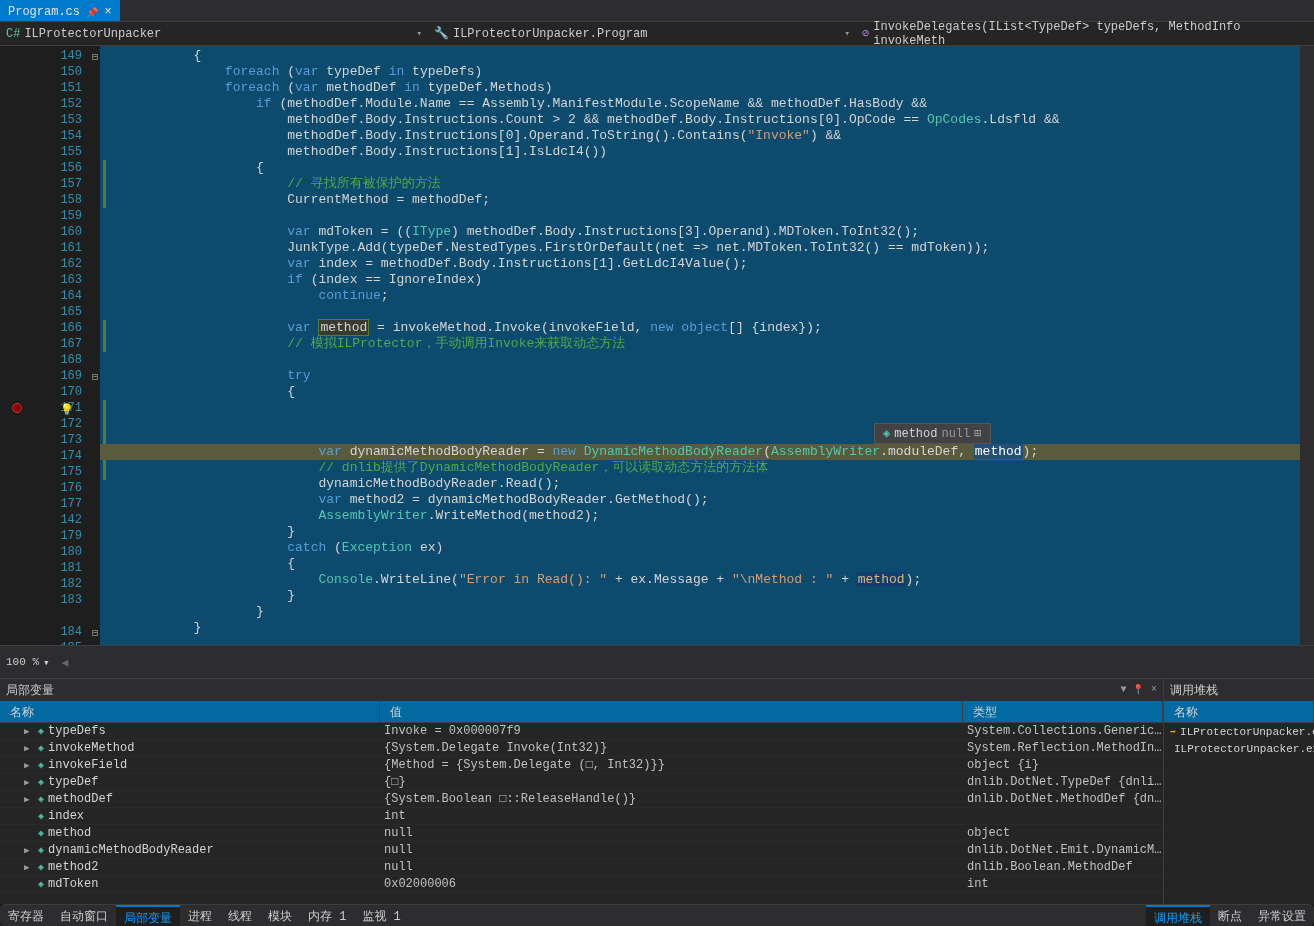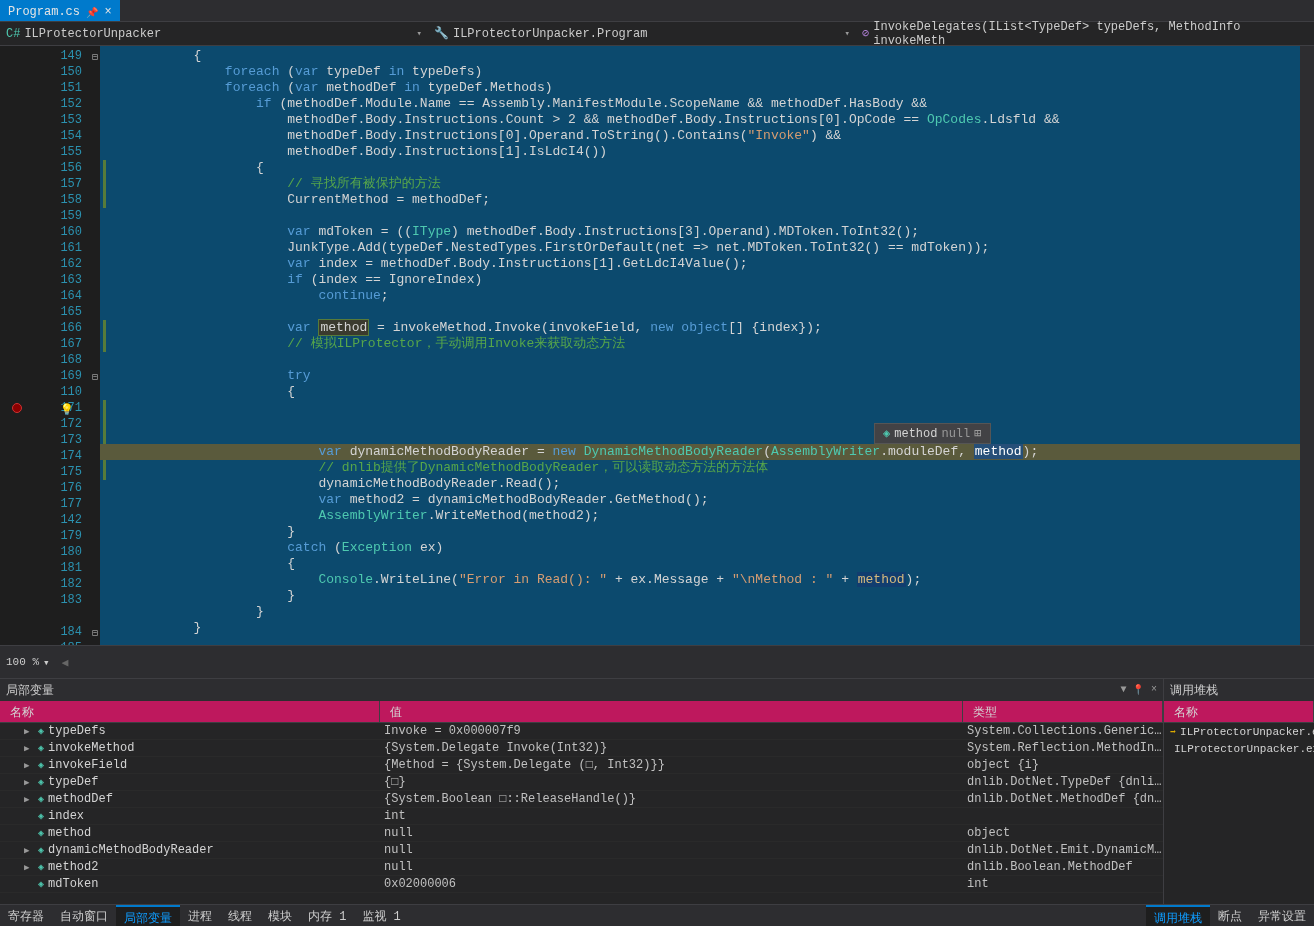--- a/index.html
+++ b/index.html
@@ -174,21 +174,21 @@
   padding: 0 6px;
   font-size: 12px;
   color: #ccc;
   justify-content: space-between;
 }
 .panel-title { }
 .panel-controls { display: flex; gap: 6px; color: #999; font-size: 10px; }
 .panel-cols {
   height: 22px;
   display: flex;
-  background: #be185d;
+  background: #0369a1;
   border-bottom: 1px solid #3e3e42;
   font-size: 12px;
   justify-content: flex-end;
 }
 .col-h { padding: 3px 10px; border-right: 1px solid #3e3e42; }
 .col-name { width: 380px; }
 .col-value { flex: 1; }
 .col-type { width: 200px; }
 .panel-rows { flex: 1; overflow: hidden; }
 .var-row {
@@ -212,20 +212,21 @@
   font-size: 11px;
   overflow: hidden;
   white-space: nowrap;
 }
 .cs-arrow { color: #dcaa00; font-size: 10px; }
 .bottom-tabs {
   height: 22px;
   background: #2d2d30;
   display: flex;
   border-top: 1px solid #3e3e42;
+  border-radius: 6px;
 }
 .bottom-tabs-left { flex: 1; display: flex; }
 .bottom-tabs-right { display: flex; }
 .btab {
   padding: 3px 8px;
   font-size: 12px;
   color: #ccc;
   cursor: pointer;
 }
 .btab.active { color: #0e9cff; border-top: 2px solid #007acc; background: #1e1e1e; }
@@ -274,21 +275,21 @@
       <div class="line-num">160</div>
       <div class="line-num">161</div>
       <div class="line-num">162</div>
       <div class="line-num">163</div>
       <div class="line-num">164</div>
       <div class="line-num">165</div>
       <div class="line-num">166<span class="margin-bar"></span></div>
       <div class="line-num">167<span class="margin-bar"></span></div>
       <div class="line-num">168</div>
       <div class="line-num">169<span class="fold">⊟</span></div>
-      <div class="line-num">110</div>
+      <div class="line-num">170</div>
       <div class="line-num">171<span class="margin-bar"></span><span class="breakpoint"></span><span class="bulb">💡</span></div>
       <div class="line-num">172<span class="margin-bar"></span></div>
       <div class="line-num">173<span class="margin-bar"></span></div>
       <div class="line-num">174<span class="margin-bar"></span></div>
       <div class="line-num">175<span class="margin-bar"></span></div>
       <div class="line-num">176</div>
       <div class="line-num">177</div>
       <div class="line-num">142</div>
       <div class="line-num">179</div>
       <div class="line-num">180</div>

